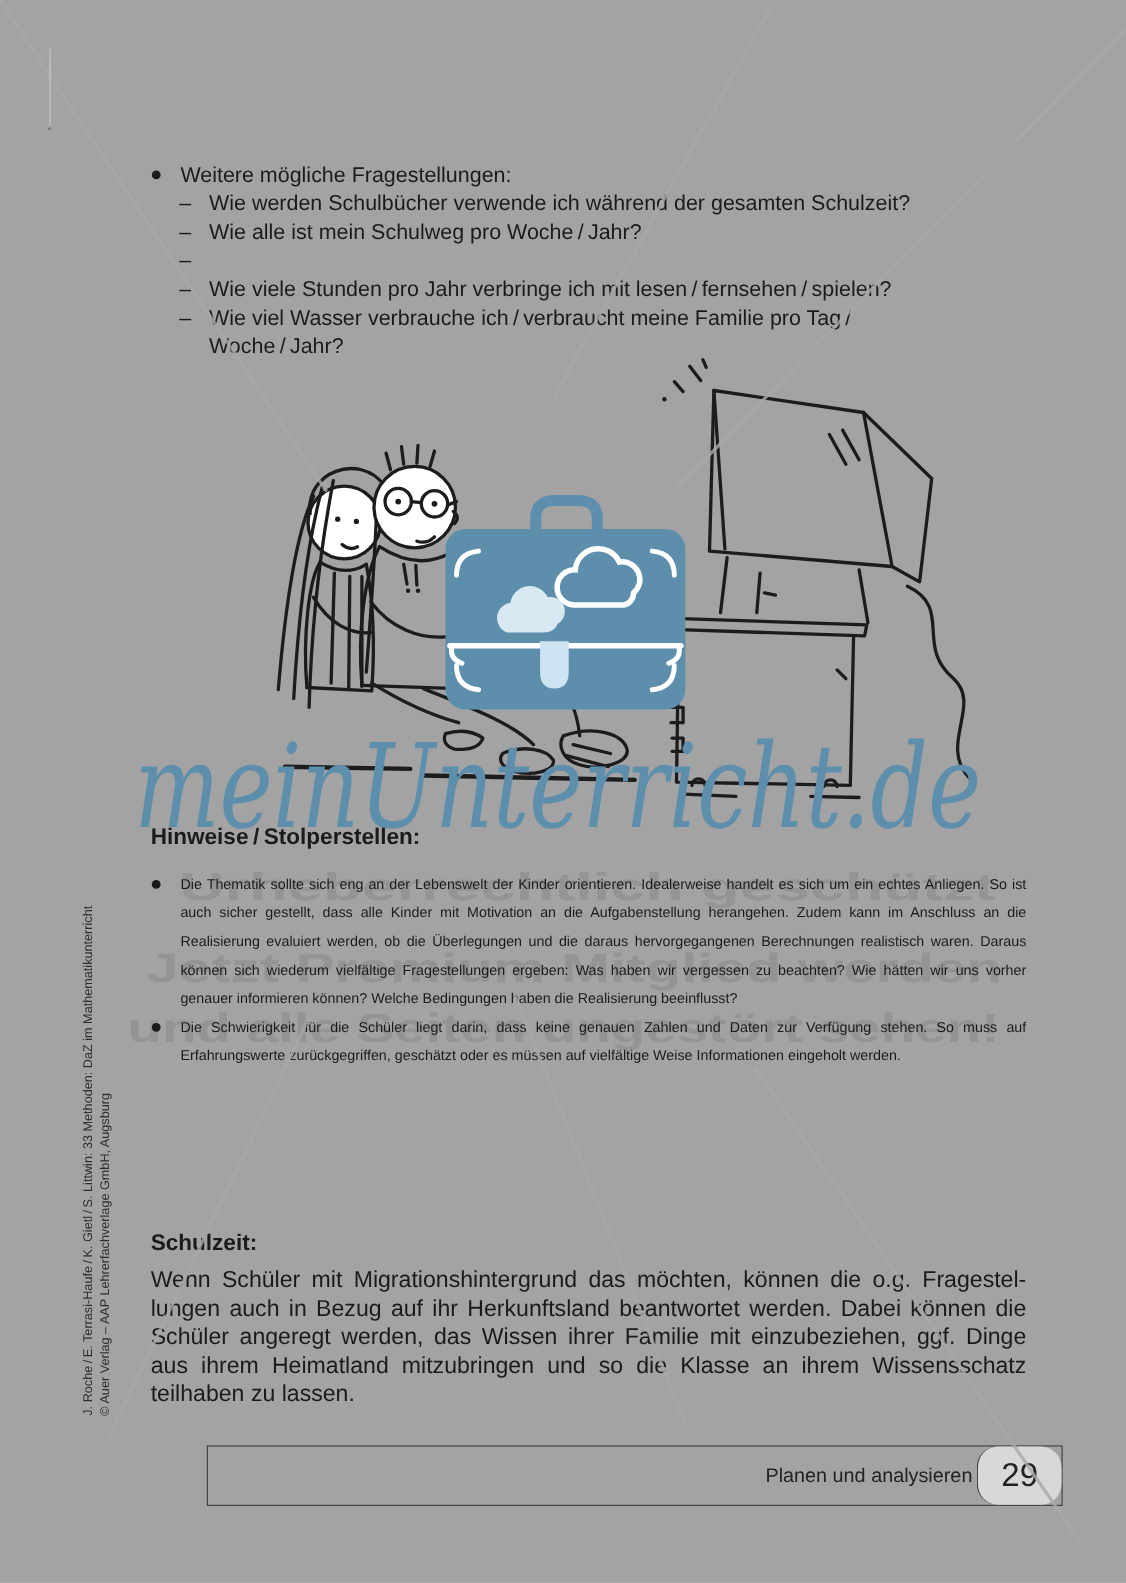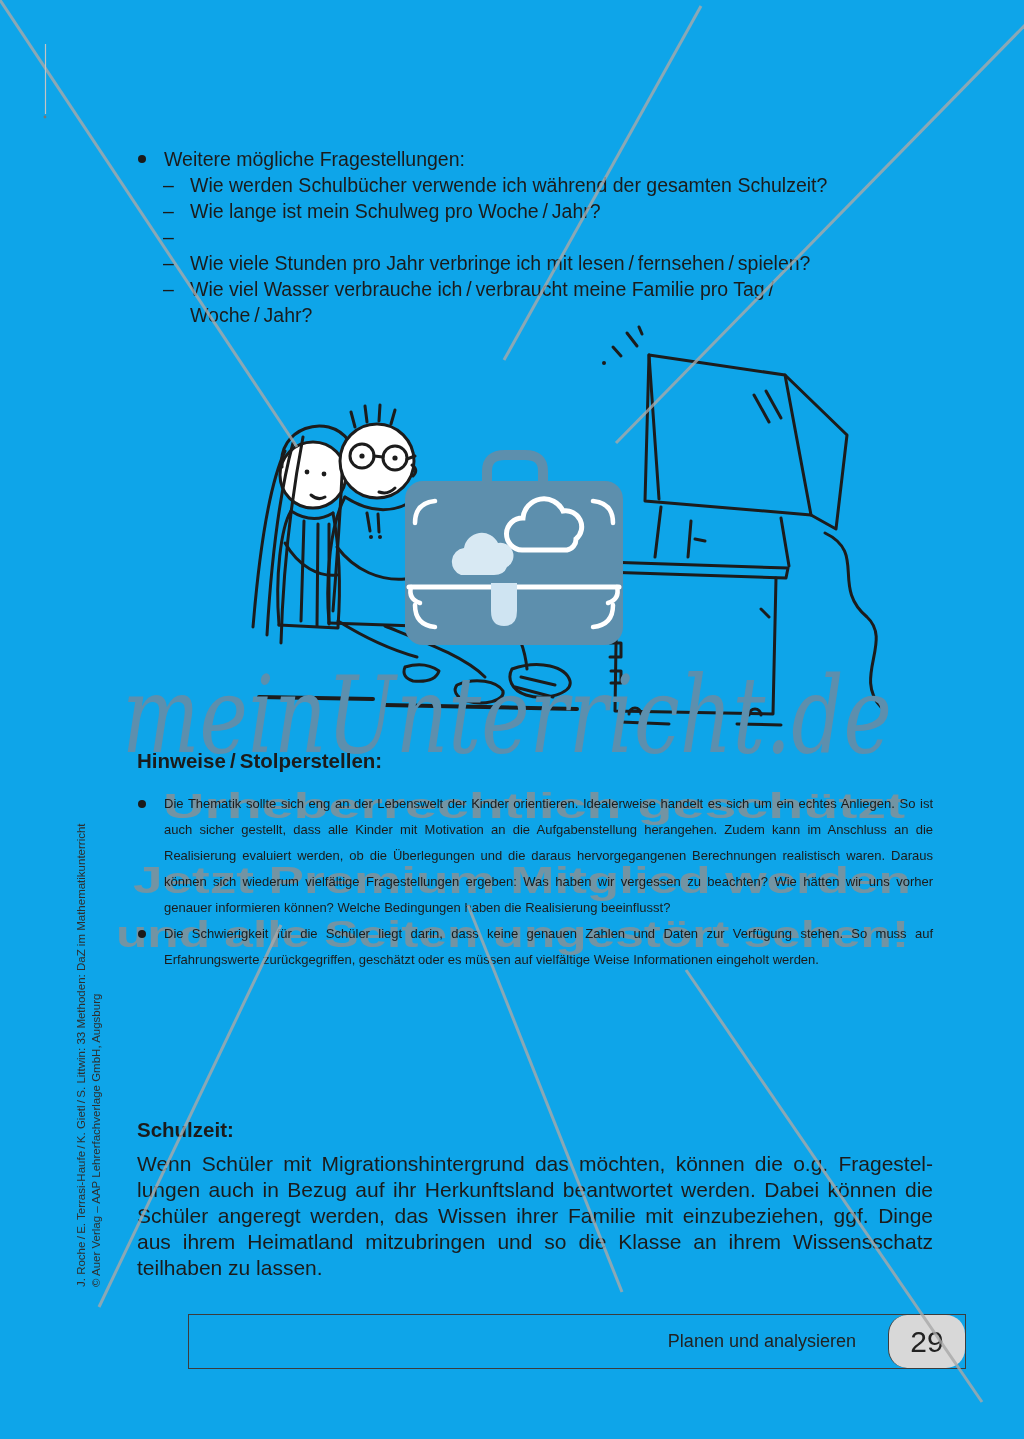--- a/index.html
+++ b/index.html
@@ -1,16 +1,16 @@
 <!DOCTYPE html>
 <html lang="de"><head>
 <meta charset="utf-8">
 <style>
   html,body{margin:0;padding:0;background:#fff;}
-  .page{position:relative;width:1024px;height:1439px;background:#0ea5e9;overflow:hidden;
+  .page{position:relative;width:1024px;height:1439px;background:#a3a3a3;overflow:hidden;
         font-family:"Liberation Sans",sans-serif;color:#1b1b1b;}
   .abs{position:absolute;}
 
   
   .toplist{left:137px;top:146px;width:800px;font-size:19.5px;line-height:26px;z-index:20;}
   .trow{display:flex;}
   .dot{flex:none;width:8px;height:8px;border-radius:50%;background:#1b1b1b;margin:9px 18px 0 1px;}
   .sub{margin-left:26px;}
   .dash{flex:none;width:27px;}
   .itext{white-space:pre-line;}
@@ -26,21 +26,21 @@
          text-align:justify;z-index:20;}
 
   
   .credit{left:74px;top:1287px;width:526px;transform:rotate(-90deg);transform-origin:0 0;
           font-size:11.5px;line-height:15px;color:#2e2e2e;z-index:20;}
 
   
   .footer{left:188px;top:1314px;width:778px;height:55px;border:1.5px solid #3c3c3c;
           box-sizing:border-box;display:flex;align-items:stretch;z-index:15;}
   .flabel{flex:1;display:flex;align-items:center;justify-content:flex-end;
-          padding-right:32px;font-size:18px;color:#222;}
+          padding-right:4px;font-size:18px;color:#222;}
   .fpage{width:76px;background:#d8d8d8;border-left:1.5px solid #3c3c3c;display:flex;
          align-items:center;justify-content:center;font-size:30px;color:#222;border-radius:19px;}
 
   
   .illu{left:225px;top:325px;width:660px;height:410px;z-index:10;}
   .graywm{left:0;top:0;z-index:11;pointer-events:none;}
   .scriptwm{left:118px;top:656px;z-index:12;pointer-events:none;}
   .artifacts{left:0;top:0;z-index:40;pointer-events:none;}
 </style>
 </head>
@@ -52,21 +52,21 @@
     <div class="trow">
       <span class="dot"></span>
       <span class="itext">Weitere mögliche Fragestellungen:</span>
     </div>
     <div class="trow sub">
       <span class="dash">–</span>
       <span class="itext">Wie werden Schulbücher verwende ich während der gesamten Schulzeit?</span>
     </div>
     <div class="trow sub">
       <span class="dash">–</span>
-      <span class="itext">Wie lange ist mein Schulweg pro Woche / Jahr?</span>
+      <span class="itext">Wie alle ist mein Schulweg pro Woche / Jahr?</span>
     </div>
     <div class="trow sub">
       <span class="dash">–</span>
     </div>
     <div class="trow sub">
       <span class="dash">–</span>
       <span class="itext">Wie viele Stunden pro Jahr verbringe ich mit lesen / fernsehen / spielen?</span>
     </div>
     <div class="trow sub">
       <span class="dash">–</span>

